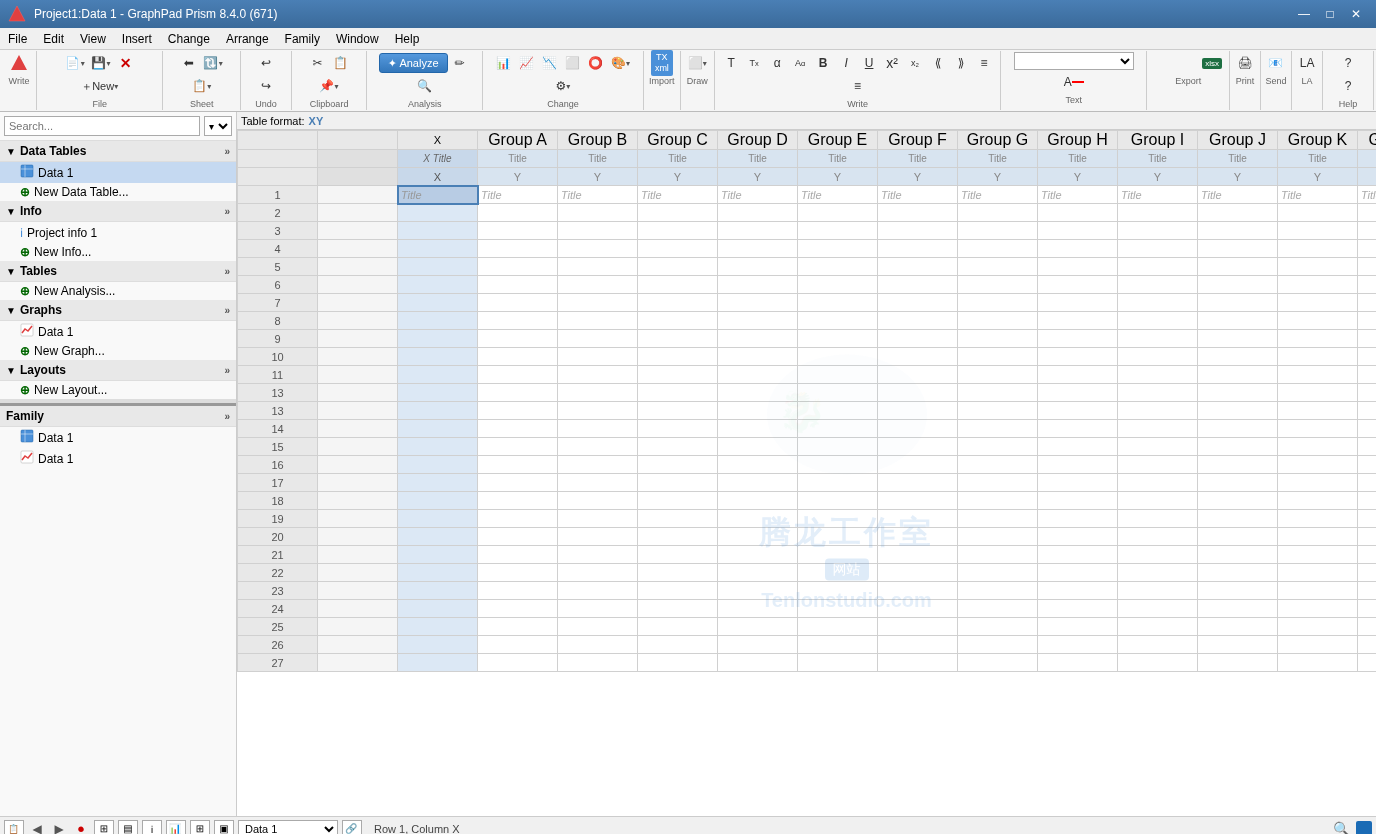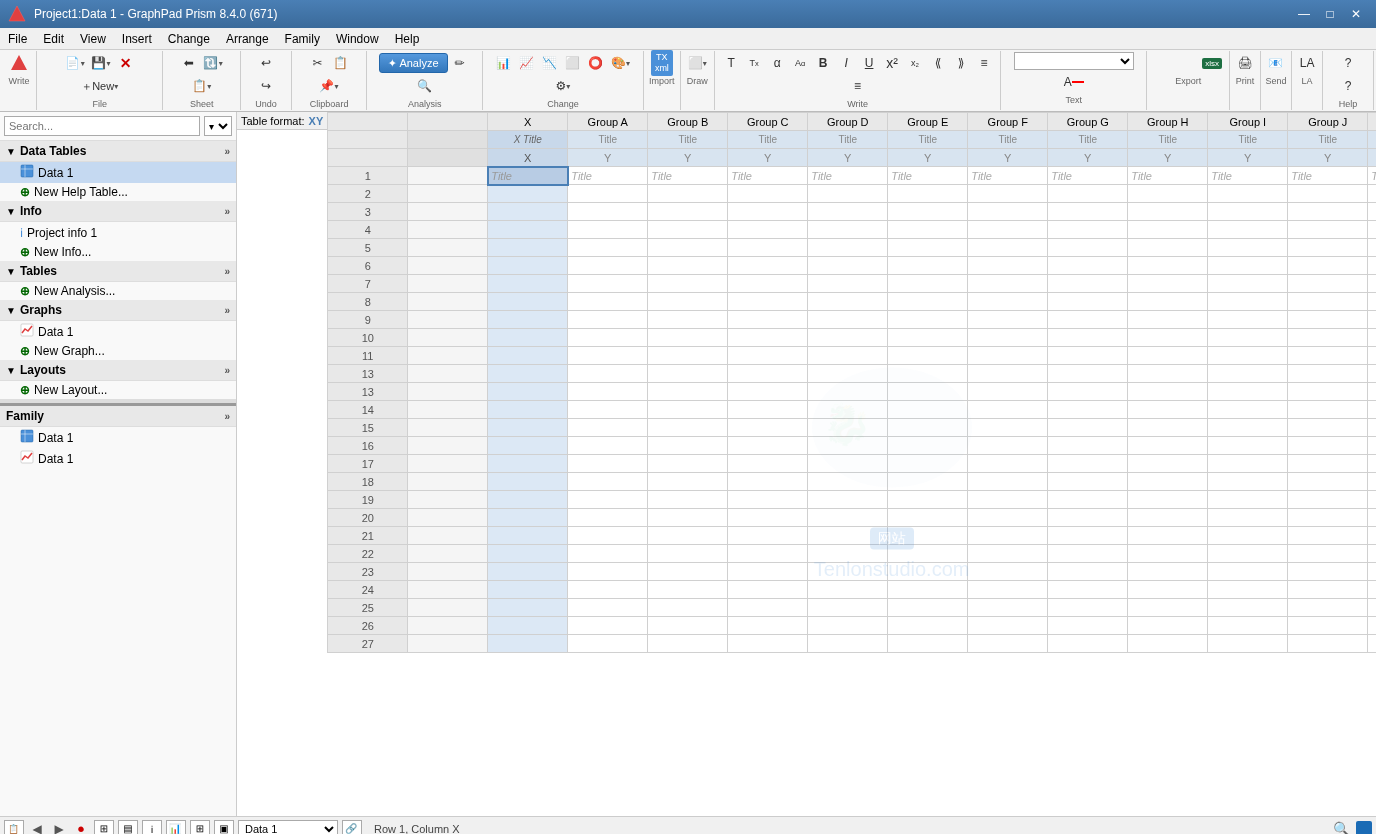--- a/index.html
+++ b/index.html
@@ -106,21 +106,21 @@
       font-weight: bold;
       font-size: 12px;
     }
     .family-header .expand-btn { margin-left: auto; font-size: 10px; color: #555; }
 
     
     #content-area {
       flex: 1;
       overflow: hidden;
       display: flex;
-      flex-direction: row;
+      flex-direction: column;
       background: white;
     }
 
     
     #table-format-bar {
       height: 18px;
       background: #f0f0f0;
       border-bottom: 1px solid #ccc;
       display: flex;
       align-items: center;
@@ -153,21 +153,21 @@
       font-weight: normal;
       text-align: center;
       position: sticky;
       top: 0;
       z-index: 5;
     }
     .col-header-group {
       background: #d0d8e8;
       text-align: center;
       font-weight: bold;
-      font-size: 11px;
+      font-size: 16px;
     }
     .row-num-cell {
       background: #e8e8e8;
       text-align: center;
       min-width: 30px;
       font-size: 11px;
       color: #555;
       position: sticky;
       left: 0;
       z-index: 3;
@@ -525,21 +525,21 @@
         <svg width="14" height="14" viewBox="0 0 14 14">
             <rect x="1" y="1" width="12" height="12" rx="1" fill="#4a90d9" stroke="#2266aa" stroke-width="0.5"></rect>
             <line x1="1" y1="5" x2="13" y2="5" stroke="white" stroke-width="0.5"></line>
             <line x1="5" y1="1" x2="5" y2="13" stroke="white" stroke-width="0.5"></line>
           </svg>
       </span>
       <span>Data 1</span>
     </div>
     <div class="sidebar-item">
       <span class="item-icon green-plus">⊕</span>
-      <span>New Help Table...</span>
+      <span>New Data Table...</span>
     </div>
 
     <div class="sidebar-section-header">
       <span class="arrow">▼</span>
       <span>Info</span>
       <span class="expand-btn">»</span>
     </div>
     <div class="sidebar-item">
       <span class="item-icon" style="color:#4a90d9;">ℹ</span>
       <span>Project info 1</span>
@@ -627,22 +627,23 @@
     <div id="spreadsheet-container">
 
       <div class="watermark">
         <div style="font-size:70px; color:#4a90d9; opacity:0.5;">
           
           <svg width="200" height="160" viewBox="0 0 200 160" style="opacity:0.4;">
             <ellipse cx="100" cy="80" rx="80" ry="60" fill="#4a90d9" opacity="0.3"></ellipse>
             <text x="30" y="90" font-size="40" fill="#4a90d9" opacity="0.6">🐉</text>
           </svg>
         </div>
+        <div style="font-size:32px; color:#4a90d9; font-weight:bold; letter-spacing:3px; opacity:0.5;">腾龙工作室</div>
         <div style="display:inline-block; background:#4a90d9; color:white; padding:2px 8px; border-radius:4px; font-size:14px; margin-top:4px; opacity:0.6;">网站</div>
-        <div style="font-size:20px; color:#4a90d9; margin-top:8px; opacity:0.5;">Tenlonstudio.com</div>
+        <div style="font-size:20px; color:#4a90d9; margin-top:8px; opacity:0.5;font-weight:bold;">Tenlonstudio.com</div>
       </div>
 
       <table class="spreadsheet">
         <thead>
           <tr>
             <th class="corner-cell col-row-num"></th>
             <th class="corner-cell col-check"></th>
             <th class="col-x-header col-x">X</th>
             <th class="col-header-group col-y">Group A</th>
             <th class="col-header-group col-y">Group B</th>

